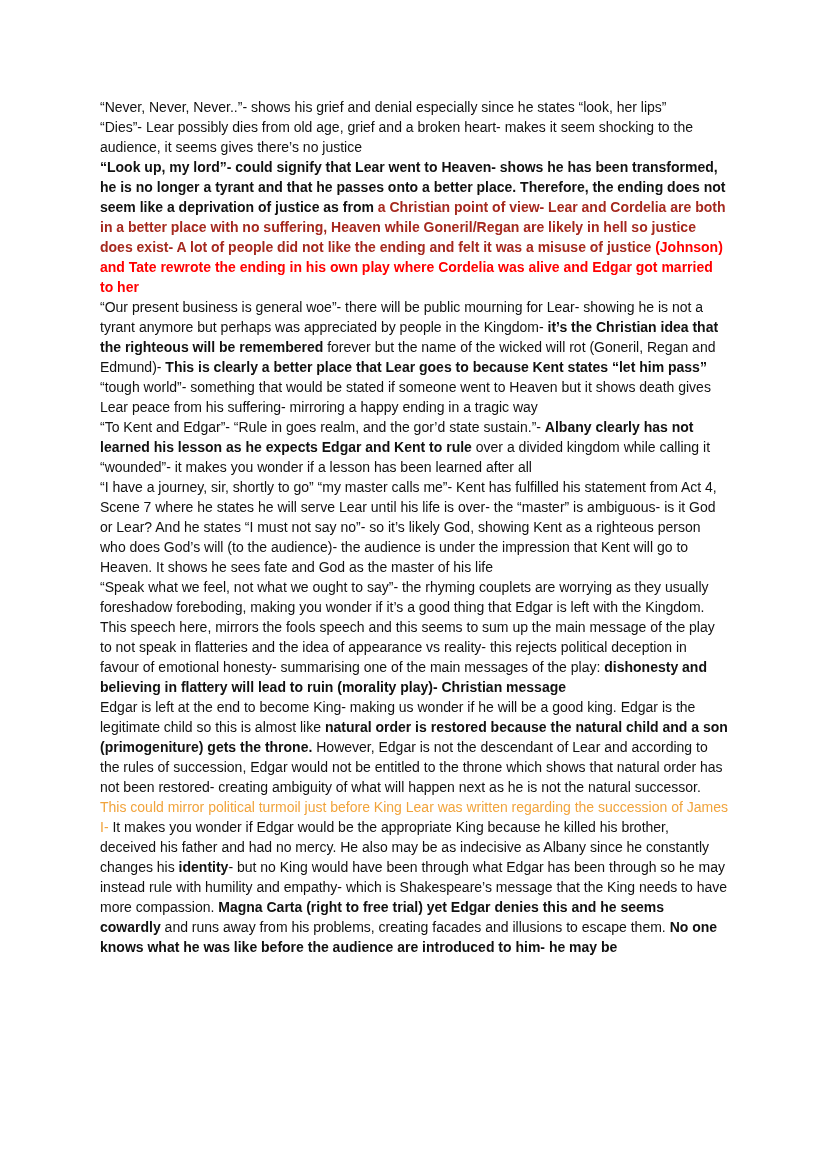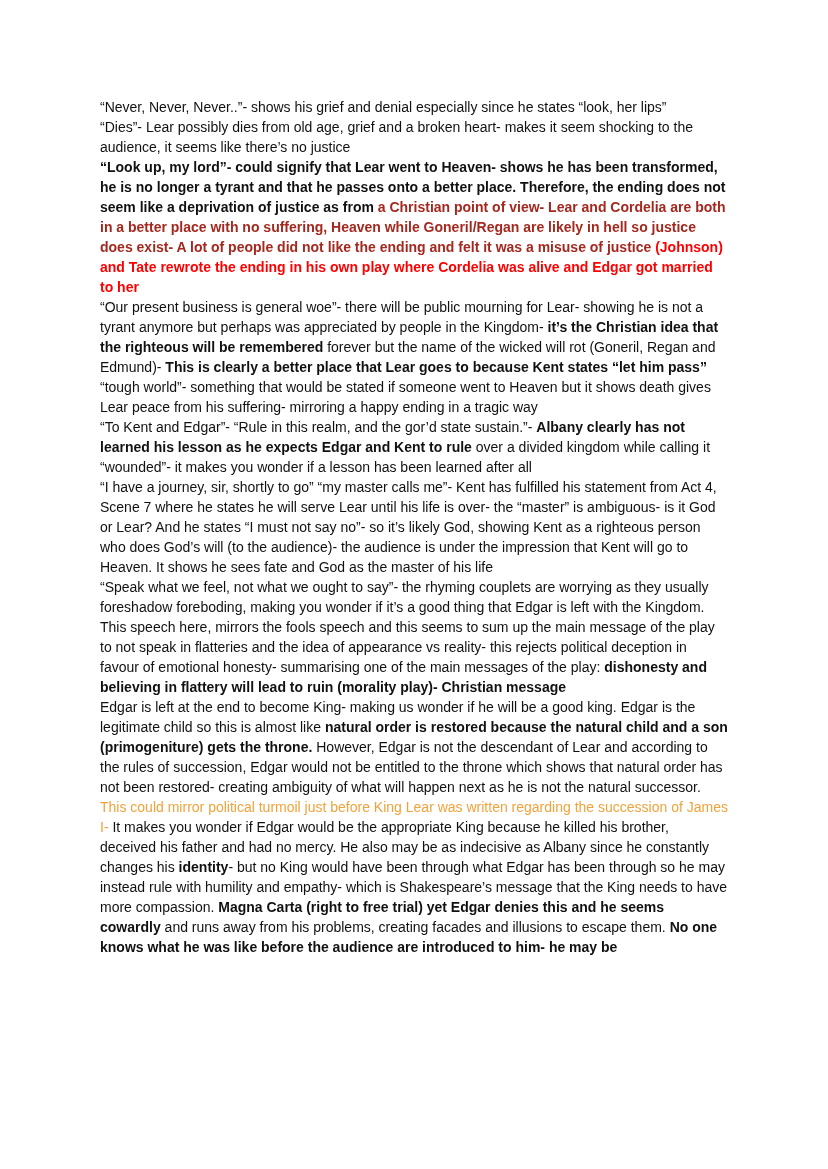--- a/index.html
+++ b/index.html
@@ -34,21 +34,21 @@
   .darkred { color: var(--c-darkred, #A5281E); text-align: right; }
   .red { color: var(--c-red, #FF0000); }
   .orange { color: var(--c-orange, #F1A33B); }
 </style>
 </head>
 <body>
 
 <div class="page">
   <div class="doc-content">
       <div class="para"><span class="">“Never, Never, Never..”- shows his grief and denial especially since he states “look, her lips”</span><br></div>
-      <div class="para"><span class="">“Dies”- Lear possibly dies from old age, grief and a broken heart- makes it seem shocking to the audience, it seems like there’s no justice</span></div>
+      <div class="para"><span class="">“Dies”- Lear possibly dies from old age, grief and a broken heart- makes it seem shocking to the audience, it seems gives there’s no justice</span></div>
       <div class="para"><span class="b ">“Look up, my lord”- could signify that Lear went to Heaven- shows he has been transformed, he is no longer a tyrant and that he passes onto a better place. Therefore, the ending does not seem like a deprivation of justice as from </span><span class="b darkred">a Christian point of view- Lear and Cordelia are both in a better place with no suffering, Heaven while Goneril/Regan are likely in hell so justice does exist- A lot of people did not like the ending and felt it was a misuse of justice </span><span class="b red">(Johnson) and Tate rewrote the ending in his own play where Cordelia was alive and Edgar got married to her</span></div>
       <div class="para"><span class="">“Our present business is general woe”- there will be public mourning for Lear- showing he is not a tyrant anymore but perhaps was appreciated by people in the Kingdom- </span><span class="b ">it’s the Christian idea that the righteous will be remembered </span><span class="">forever but the name of the wicked will rot (Goneril, Regan and Edmund)- </span><span class="b ">This is clearly a better place that Lear goes to because Kent states “let him pass” </span><span class="">“tough world”- something that would be stated if someone went to Heaven but it shows death gives Lear peace from his suffering- mirroring a happy ending in a tragic way</span></div>
-      <div class="para"><span class="">“To Kent and Edgar”- “Rule in this realm, and the gor’d state sustain.”- </span><span class="b ">Albany clearly has not learned his lesson as he expects Edgar and Kent to rule </span><span class="">over a divided kingdom while calling it “wounded”- it makes you wonder if a lesson has been learned after all</span></div>
+      <div class="para"><span class="">“To Kent and Edgar”- “Rule in goes realm, and the gor’d state sustain.”- </span><span class="b ">Albany clearly has not learned his lesson as he expects Edgar and Kent to rule </span><span class="">over a divided kingdom while calling it “wounded”- it makes you wonder if a lesson has been learned after all</span></div>
       <div class="para"><span class="">“I have a journey, sir, shortly to go” “my master calls me”- Kent has fulfilled his statement from Act 4, Scene 7 where he states he will serve Lear until his life is over- the “master” is ambiguous- is it God or Lear? And he states “I must not say no”- so it’s likely God, showing Kent as a righteous person who does God’s will (to the audience)- the audience is under the impression that Kent will go to Heaven. It shows he sees fate and God as the master of his life</span></div>
       <div class="para"><span class="">“Speak what we feel, not what we ought to say”- the rhyming couplets are worrying as they usually foreshadow foreboding, making you wonder if it’s a good thing that Edgar is left with the Kingdom. This speech here, mirrors the fools speech and this seems to sum up the main message of the play to not speak in flatteries and the idea of appearance vs reality- this rejects political deception in favour of emotional honesty- summarising one of the main messages of the play: </span><span class="b ">dishonesty and believing in flattery will lead to ruin (morality play)- Christian message</span></div>
       <div class="para"><span class="">Edgar is left at the end to become King- making us wonder if he will be a good king. Edgar is the legitimate child so this is almost like </span><span class="b ">natural order is restored because the natural child and a son (primogeniture) gets the throne. </span><span class="">However, Edgar is not the descendant of Lear and according to the rules of succession, Edgar would not be entitled to the throne which shows that natural order has not been restored- creating ambiguity of what will happen next as he is not the natural successor. </span><span class="orange">This could mirror political turmoil just before King Lear was written regarding the succession of James I- </span><span class="">It makes you wonder if Edgar would be the appropriate King because he killed his brother, deceived his father and had no mercy. He also may be as indecisive as Albany since he constantly changes his </span><span class="b ">identity</span><span class="">- but no King would have been through what Edgar has been through so he may instead rule with humility and empathy- which is Shakespeare’s message that the King needs to have more compassion. </span><span class="b ">Magna Carta (right to free trial) yet Edgar denies this and he seems cowardly </span><span class="">and runs away from his problems, creating facades and illusions to escape them. </span><span class="b ">No one knows what he was like before the audience are introduced to him- he may be</span></div>
     </div>
 </div>
 
 </body></html>

